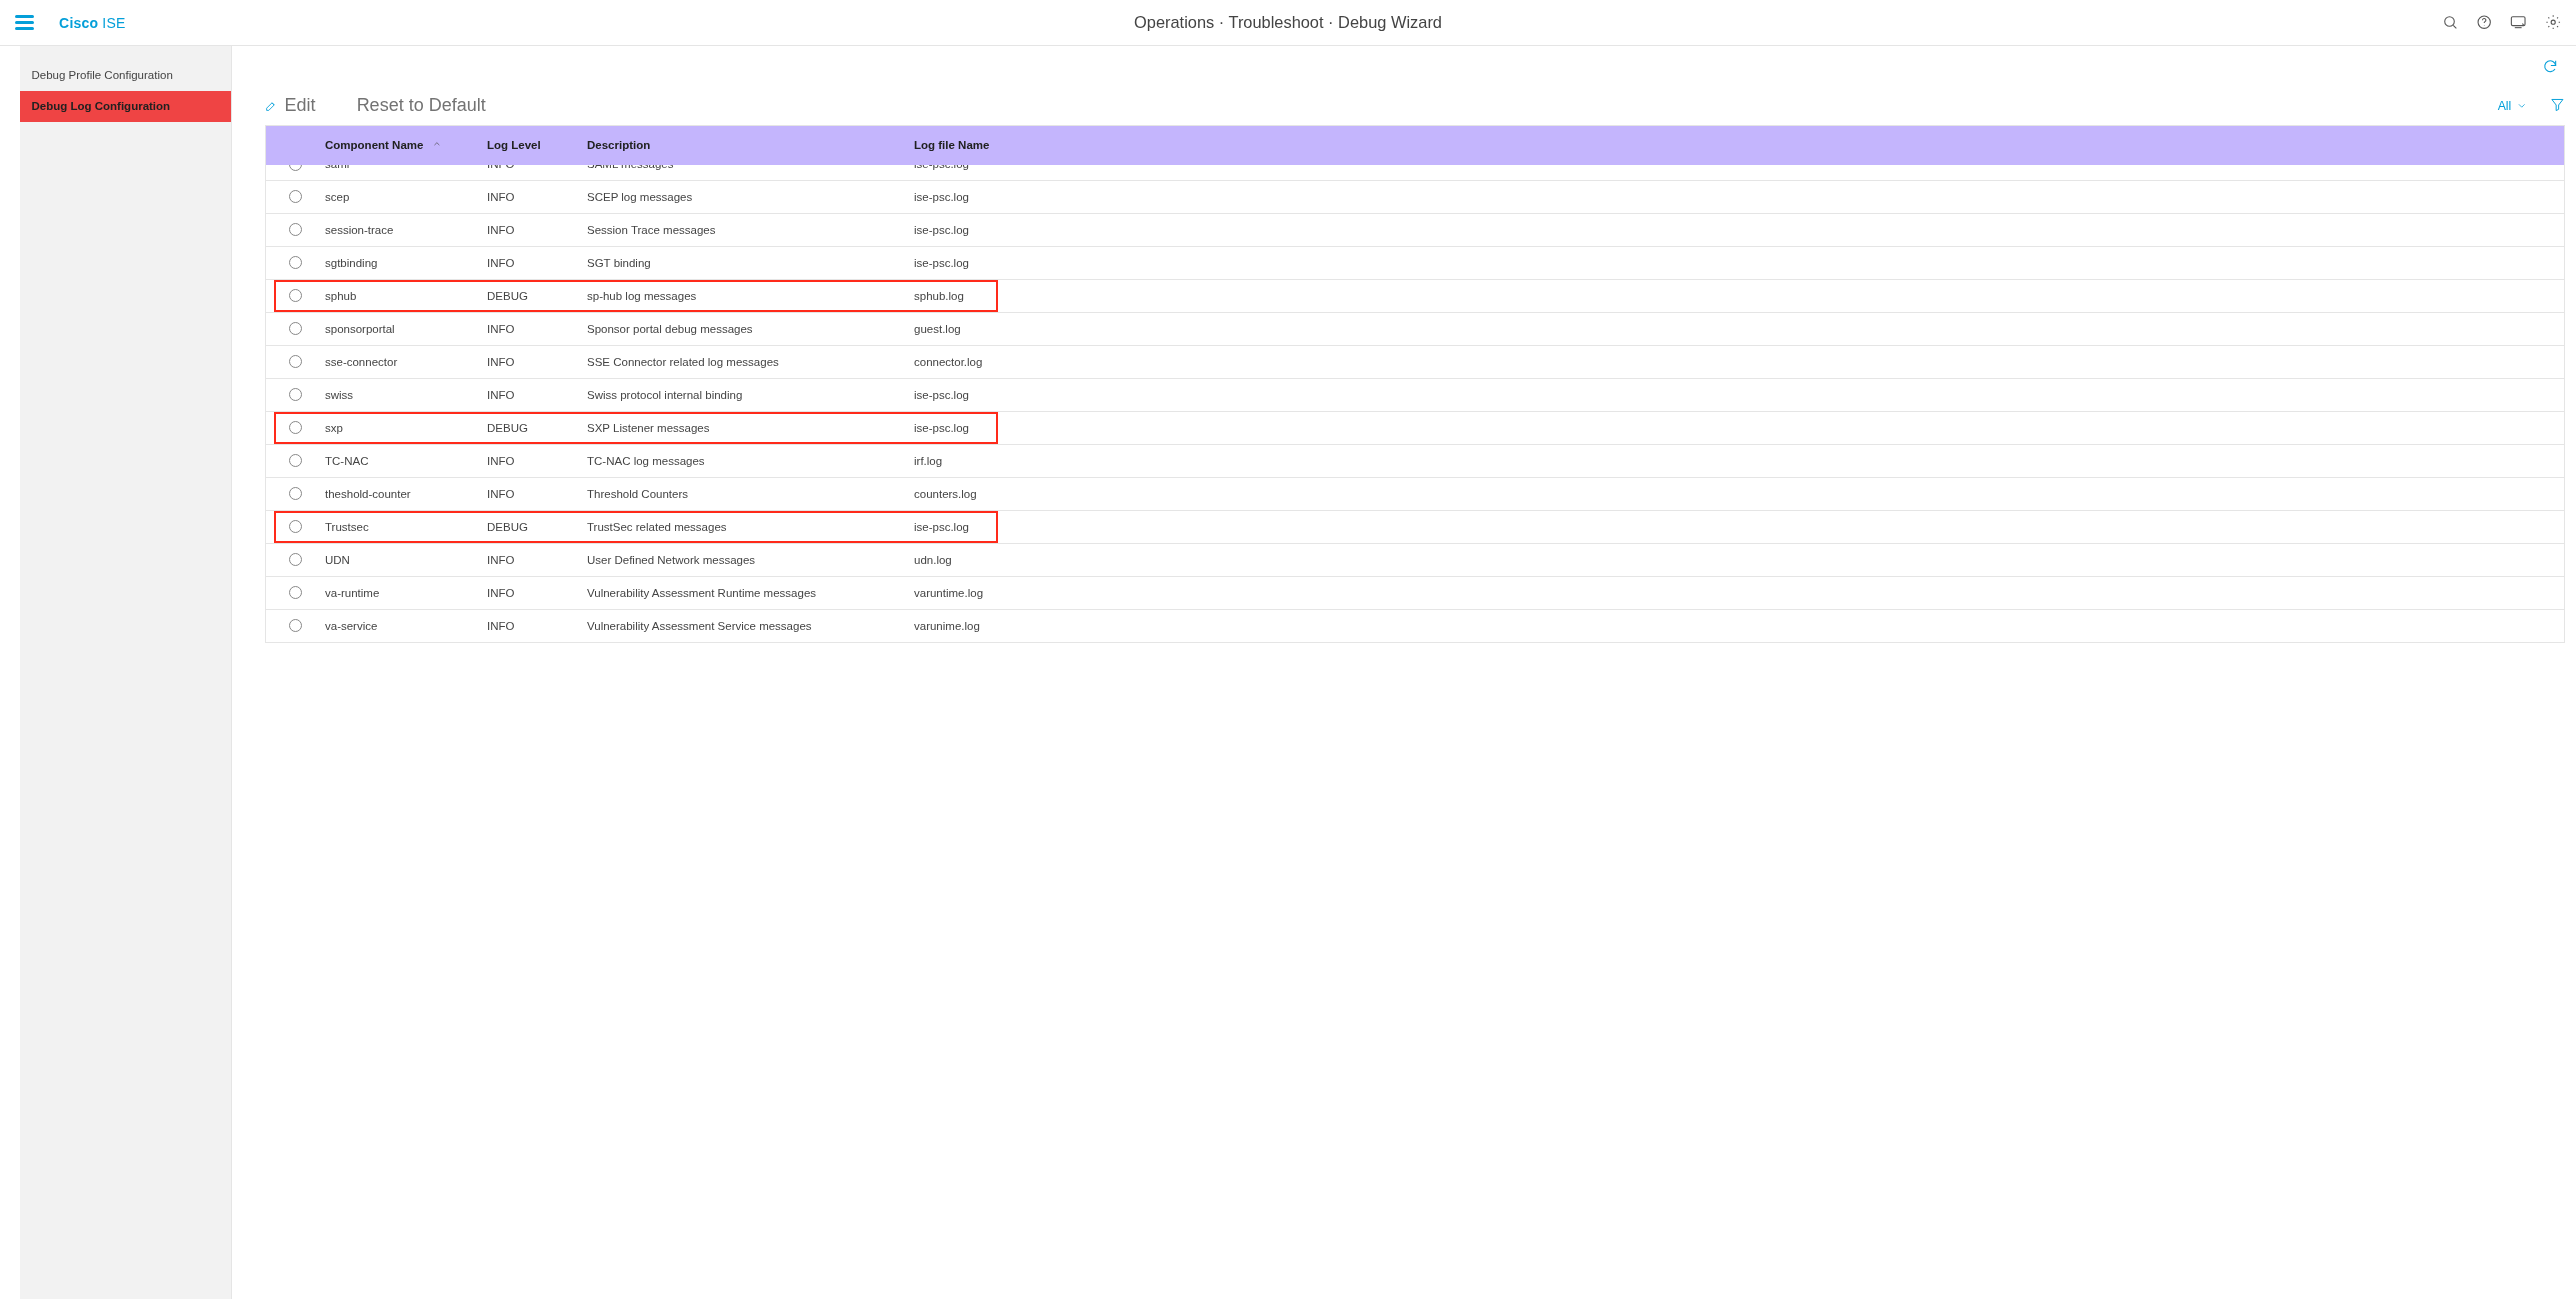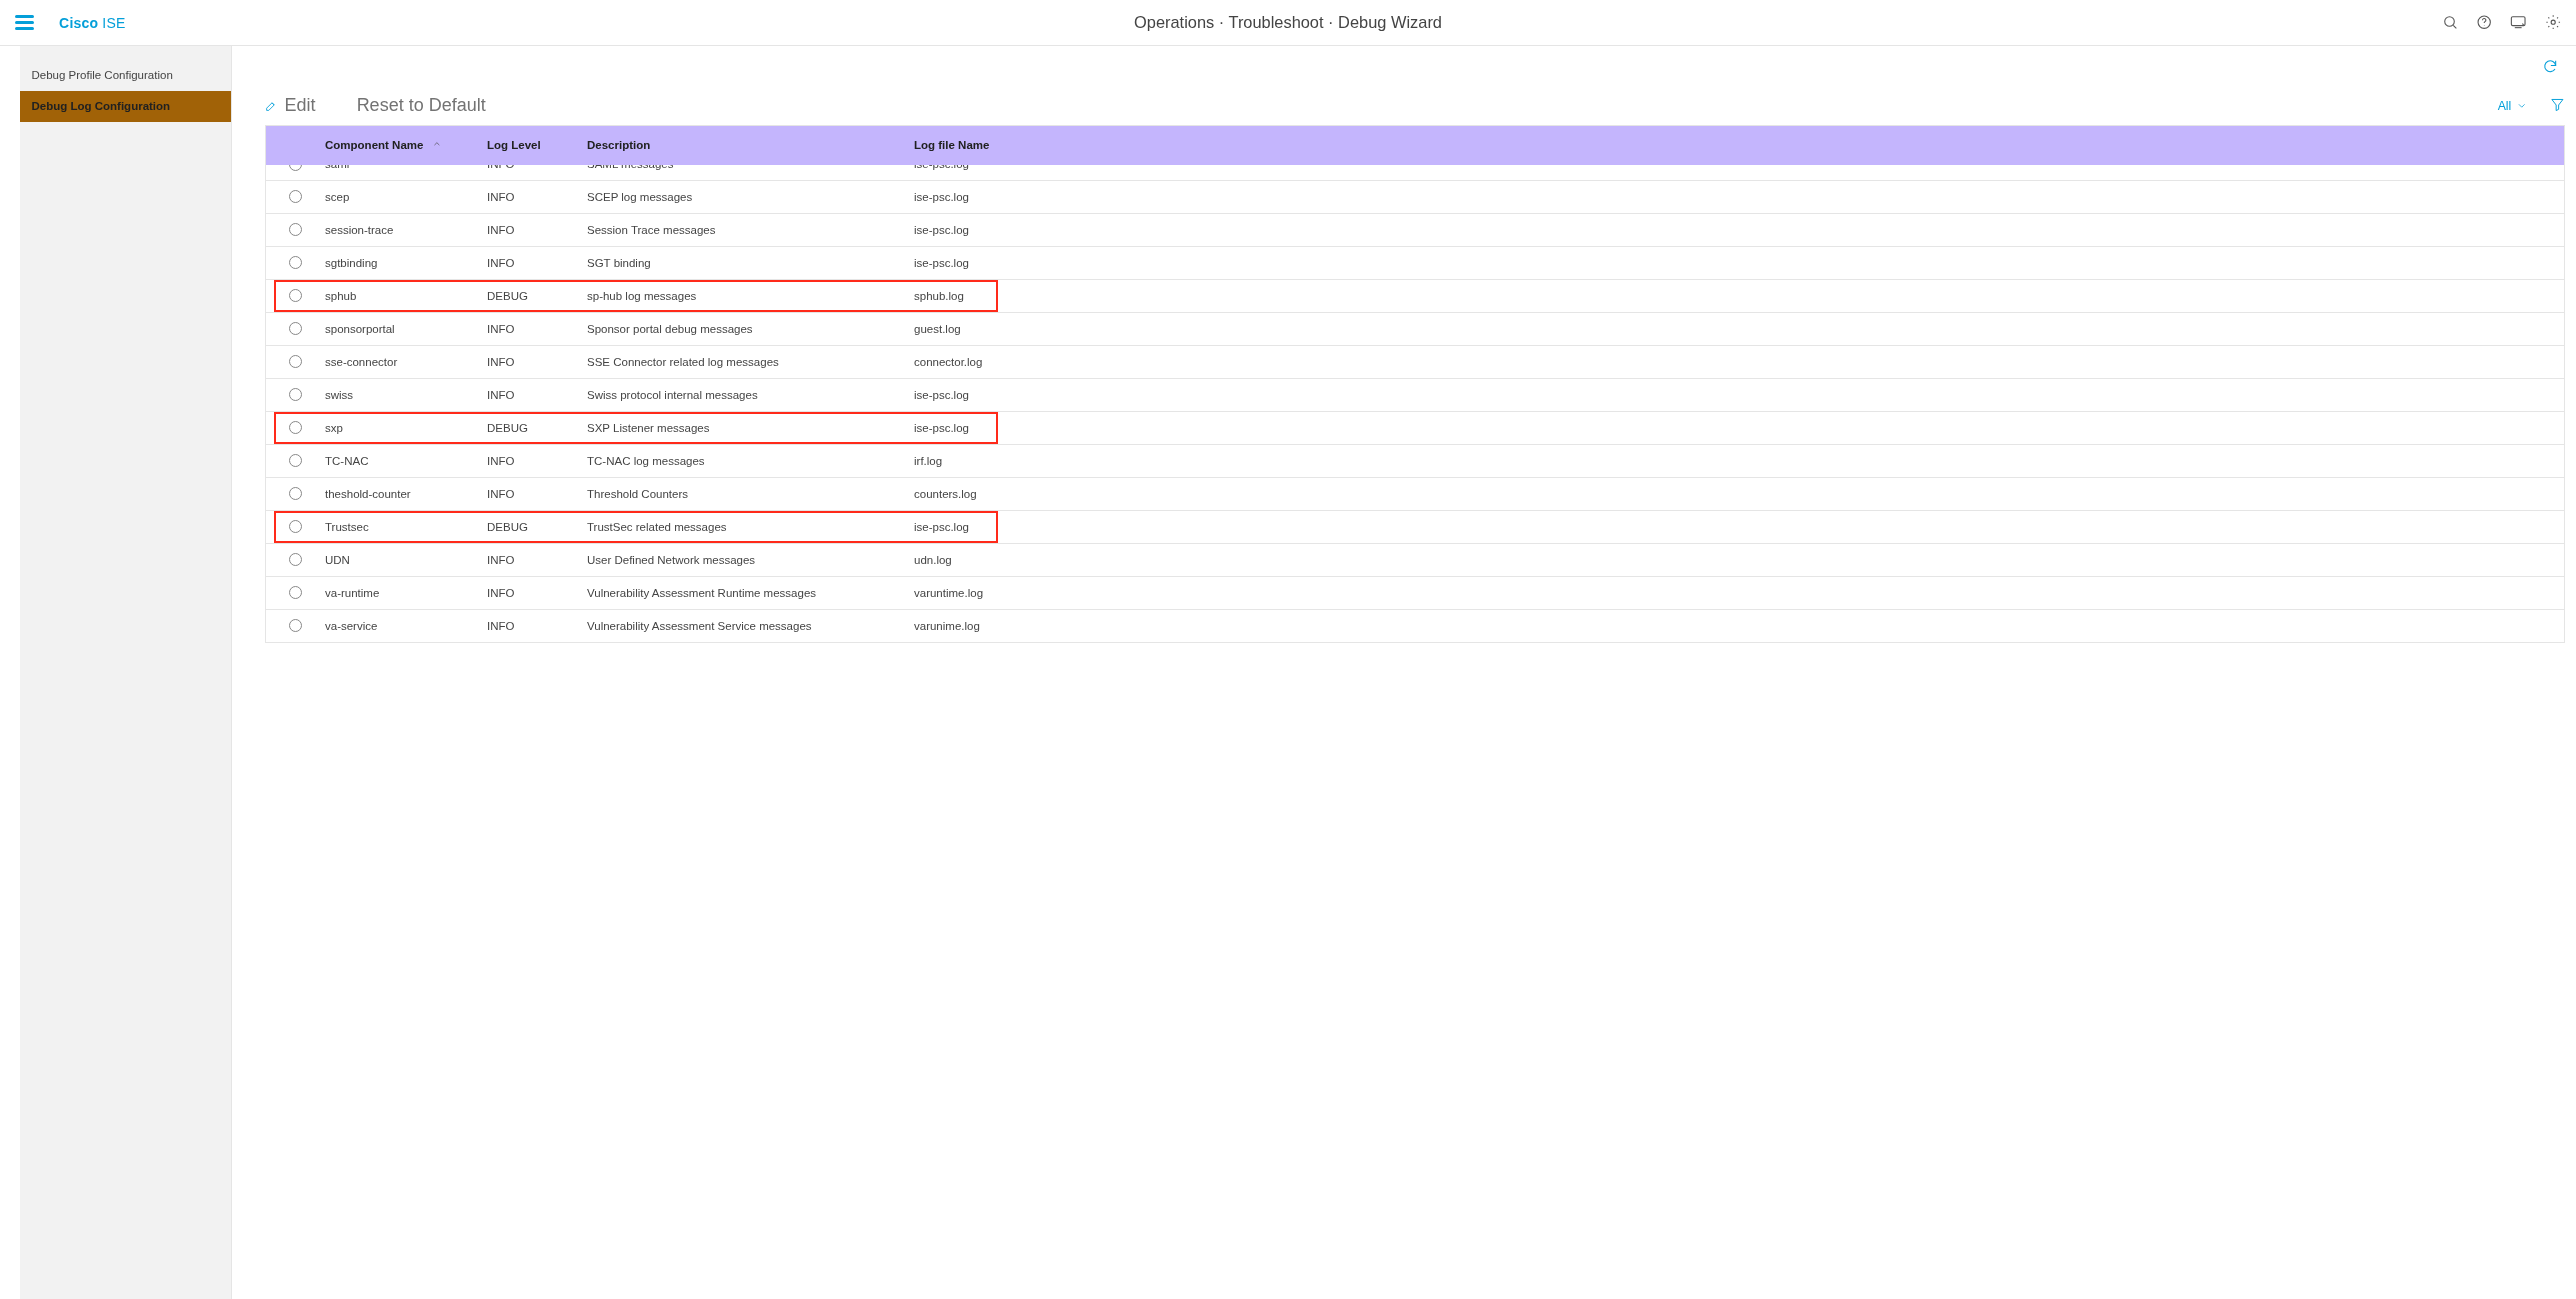--- a/index.html
+++ b/index.html
@@ -12,21 +12,21 @@
   .brand .cisco { color:#049fd9; font-weight:700; }
   .brand .ise { color:#049fd9; font-weight:300; }
   .breadcrumb { position:absolute; left:50%; transform:translateX(-50%); font-size: 16.4px; color:#444; font-weight:400; }
   .top-icons { margin-left:auto; display:flex; gap:18px; align-items:center; }
   .top-icons .ic { width:16.4px; height:16.4px; cursor:pointer; display:flex; align-items:center; justify-content:center; }
   .top-icons svg { stroke:#555; fill:none; stroke-width:1.6; }
   
   .main { display:flex; height: calc(100vh - 46px); margin-left: 20px; }
   .sidebar { width: 212px; background:#f2f2f2; border-right:0.8px solid #e5e5e5; padding-top:13px; }
   .side-item { padding: 9.8px 13px 9.8px 11.5px; font-size: 11.5px; color:#444; cursor:pointer; }
-  .side-item.active { background:#a16207; font-weight:600; color:#212121; }
+  .side-item.active { background:#ef4444; font-weight:600; color:#212121; }
   .content { flex:1; padding: 16.4px 11.5px 0 33px; position:relative; overflow:hidden; }
   .refresh { position:absolute; top:11.5px; right:18px; cursor:pointer; }
   .refresh svg { stroke:#049fd9; fill:none; stroke-width:1.6; }
   
   .tbl-toolbar { display:flex; align-items:center; margin-top:33px; margin-bottom:8.2px; }
   .tbl-action { display:flex; align-items:center; gap:6.6px; color:#737373; font-size:18px; cursor:pointer; margin-right:41px; }
   .tbl-action svg { stroke:#049fd9; fill:none; stroke-width:1.6; }
   .tbl-action.reset { margin-right:auto; }
   .filter-group { display:flex; align-items:center; gap:22px;justify-content:space-between; }
   .filter-all { display:flex; align-items:center; gap:4.9px; color:#049fd9; cursor:pointer; font-size:12.3px; }
@@ -214,21 +214,21 @@
             <div class="col-level rcell">INFO</div>
             <div class="col-desc rcell">SSE Connector related log messages</div>
             <div class="col-file rcell">connector.log</div>
           </div>
           <div class="row">
             <div class="col-radio">
               <div class="radio"></div>
             </div>
             <div class="col-name rcell">swiss</div>
             <div class="col-level rcell">INFO</div>
-            <div class="col-desc rcell">Swiss protocol internal messages</div>
+            <div class="col-desc rcell">Swiss protocol internal binding</div>
             <div class="col-file rcell">ise-psc.log</div>
           </div>
           <div class="row highlight">
             <div class="col-radio">
               <div class="radio"></div>
             </div>
             <div class="col-name rcell">sxp</div>
             <div class="col-level rcell">DEBUG</div>
             <div class="col-desc rcell">SXP Listener messages</div>
             <div class="col-file rcell">ise-psc.log</div>

